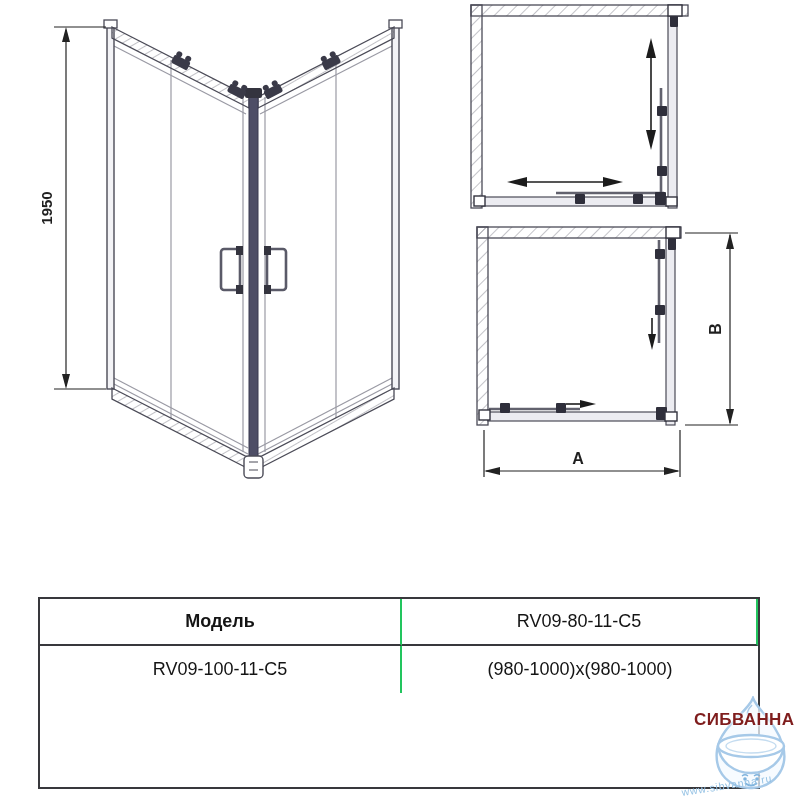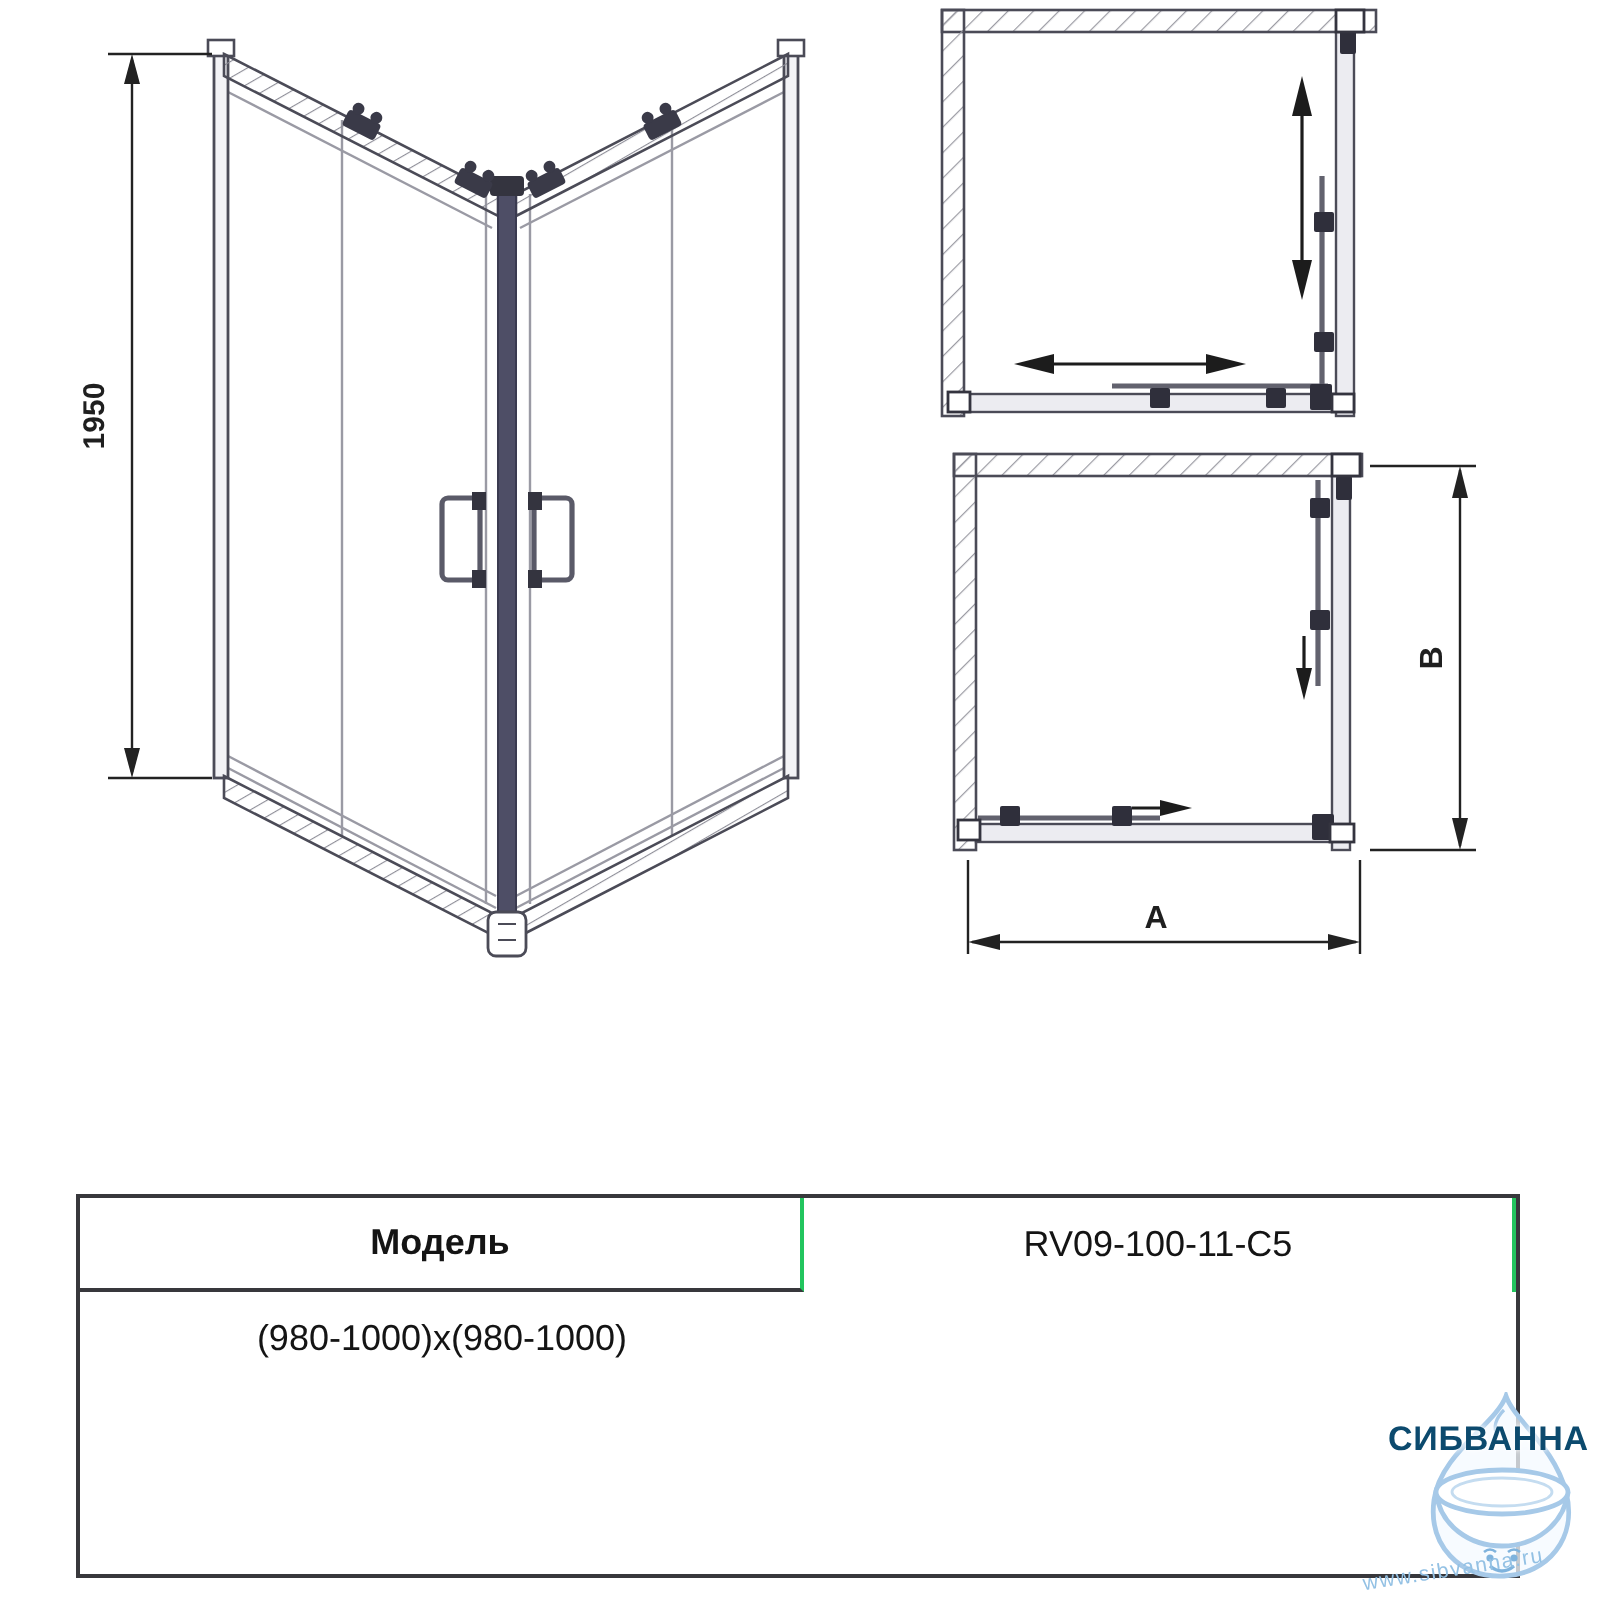--- a/index.html
+++ b/index.html
@@ -22,21 +22,21 @@
     border-bottom:2px solid #38383c;box-sizing:border-box;
     font-size:18px;color:#141414;white-space:nowrap;
   }
   .cell.col-a{border-right:2px solid #22c55e;}
   .cell.last{border-bottom:none;}
   .cell.hdr{font-weight:bold;}
 
   
   .wm-brand{
     position:absolute;left:694px;top:710px;z-index:6;
-    font-size:17px;font-weight:bold;letter-spacing:.4px;color:#0c4a6e;
+    font-size:17px;font-weight:bold;letter-spacing:.4px;color:#7f1d1d;
     text-shadow:0 0 2px #ffffff,0 0 4px #ffffff;white-space:nowrap;
   }
   .wm-mascot{position:absolute;left:706px;top:696px;z-index:5;}
   .wm-url{
     position:absolute;left:681px;top:779px;z-index:6;
     font-size:10.5px;color:#93c1e4;letter-spacing:.8px;white-space:nowrap;
     transform:rotate(-9deg);
   }
 </style>
 </head>
@@ -217,20 +217,21 @@
         <polygon points="730,233 726,249 734,249" fill="#222222" stroke="none"></polygon>
         <polygon points="730,425 726,409 734,409" fill="#222222" stroke="none"></polygon>
       </g>
       <text x="721" y="329" transform="rotate(-90 721 329)" text-anchor="middle" font-size="16">B</text>
     </g>
   </svg>
 
   <div class="size-table">
     <div class="cell col-a hdr">Модель</div>
 
+    <div class="cell col-a">RV09-80-11-C5</div>
 
 
     <div class="cell col-a last">RV09-100-11-C5</div>
     <div class="cell last">(980-1000)х(980-1000)</div>
   </div>
 
   <svg class="wm-mascot" width="92" height="100" viewBox="0 0 92 100">
     <g>
       <path d="M47 2 C51 14 71 27 77 50 C83 73 68 91 46 92 C24 93 8 77 11 54 C14 31 42 16 47 2 Z" fill="rgba(244,250,255,0.75)" stroke="#a6c9e8" stroke-width="2.4"></path>
       <path d="M46 9 C42 13 40 18 43 22" fill="none" stroke="#a6c9e8" stroke-width="1.6"></path>

